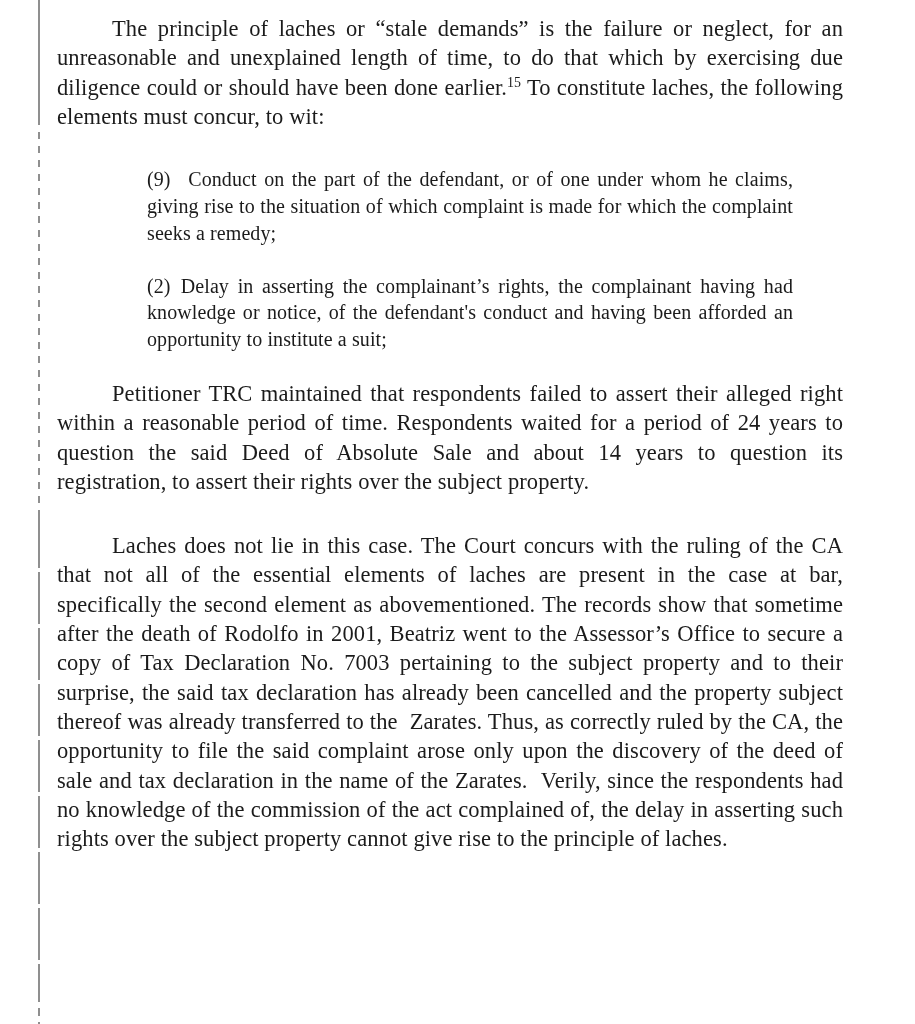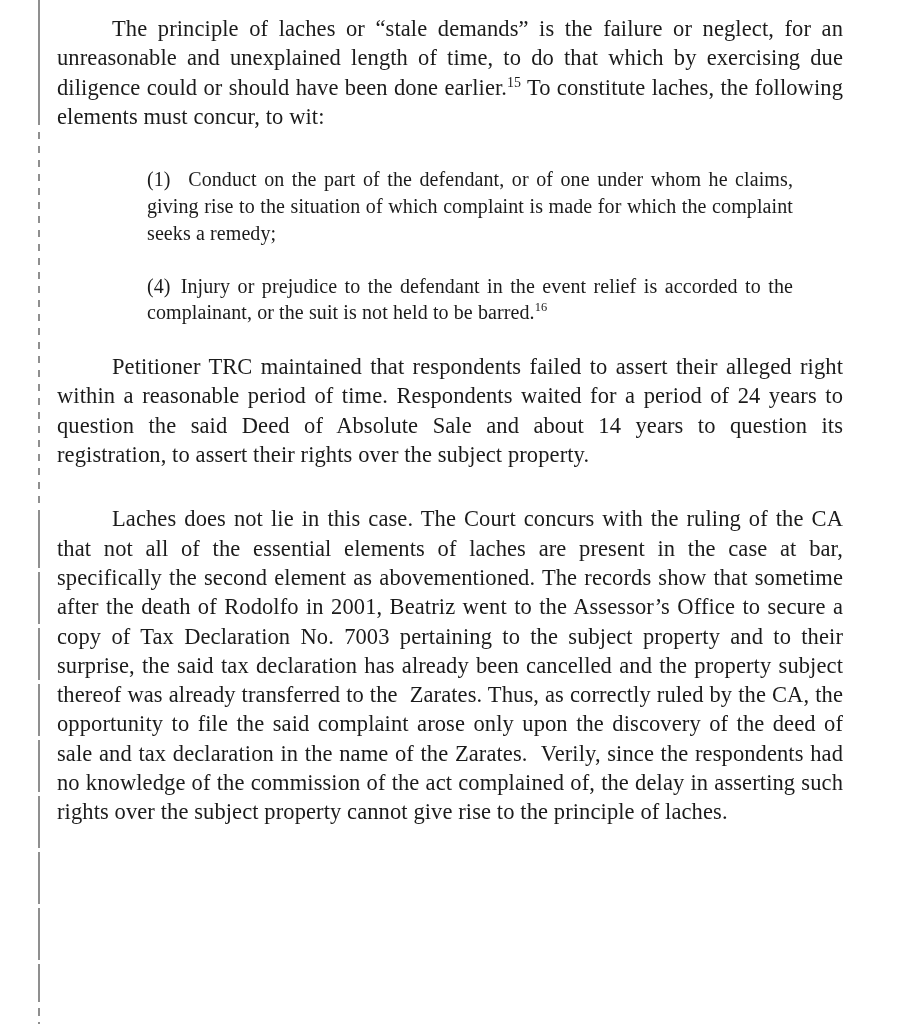--- a/index.html
+++ b/index.html
@@ -58,18 +58,18 @@
 <body>
 
 <div class="page" style="--paper: #ffffff; --ink: #1b1b1b; --line: #8f8f8f;">
   <div class="scanline solid-top"></div>
   <div class="scanline dashed-mid"></div>
   <div class="scanline solid-bottom"></div>
   <div class="scanline dashed-tail"></div>
 
   <div class="content" id="doc-content">
       <p class="para">The principle of laches or “stale demands” is the failure or neglect, for an unreasonable and unexplained length of time, to do that which by exercising due diligence could or should have been done earlier.<sup class="fn">15</sup> To constitute laches, the following elements must concur, to wit:</p>
-      <p class="quote">(1)  Conduct on the part of the defendant, or of one under whom he claims, giving rise to the situation of which complaint is made for which the complaint seeks a remedy;</p>
-      <p class="quote">(4) Injury or prejudice to the defendant in the event relief is accorded to the complainant, or the suit is not held to be barred.<sup class="fn">16</sup></p>
+      <p class="quote">(9)  Conduct on the part of the defendant, or of one under whom he claims, giving rise to the situation of which complaint is made for which the complaint seeks a remedy;</p>
+      <p class="quote">(2) Delay in asserting the complainant’s rights, the complainant having had knowledge or notice, of the defendant's conduct and having been afforded an opportunity to institute a suit;</p>
       <p class="para">Petitioner TRC maintained that respondents failed to assert their alleged right within a reasonable period of time. Respondents waited for a period of 24 years to question the said Deed of Absolute Sale and about 14 years to question its registration, to assert their rights over the subject property.</p>
       <p class="para">Laches does not lie in this case. The Court concurs with the ruling of the CA that not all of the essential elements of laches are present in the case at bar, specifically the second element as abovementioned. The records show that sometime after the death of Rodolfo in 2001, Beatriz went to the Assessor’s Office to secure a copy of Tax Declaration No. 7003 pertaining to the subject property and to their surprise, the said tax declaration has already been cancelled and the property subject thereof was already transferred to the&nbsp; Zarates. Thus, as correctly ruled by the CA, the opportunity to file the said complaint arose only upon the discovery of the deed of sale and tax declaration in the name of the Zarates. &nbsp;Verily, since the respondents had no knowledge of the commission of the act complained of, the delay in asserting such rights over the subject property cannot give rise to the principle of laches.</p>
     </div>
 </div>
 
 </body></html>

